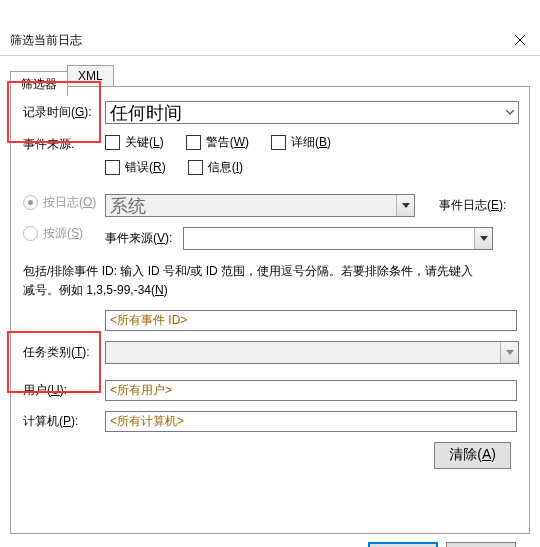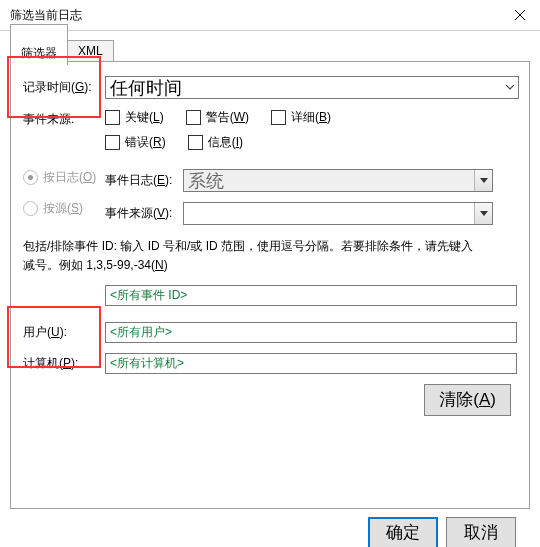--- a/index.html
+++ b/index.html
@@ -14,20 +14,21 @@
     overflow: hidden;
   }
   .titlebar {
     height: 30px;
     border-bottom: 1px solid #d0d0d0;
     display: flex;
     align-items: center;
     justify-content: space-between;
     padding: 0 0 0 10px;
     background: #fff;
+    margin-top: 25px;
   }
   .titlebar .title { font-size: 12px; }
   .titlebar .close {
     width: 40px;
     height: 30px;
     display: flex;
     align-items: center;
     justify-content: center;
     cursor: pointer;
   }
@@ -48,22 +49,22 @@
     border: 1px solid #a0a0a0;
     border-bottom: none;
     background: #fff;
     margin-right: -1px;
     position: relative;
     font-size: 12px;
     cursor: pointer;
   }
   .tab.active {
     background: #fff;
-    top: 4px;
-    padding-top: 20px;
+    top: 10px;
+    padding-top: 4px;
   }
   .tab.inactive {
     background: #f3f3f3;
     top: 0;
   }
 
   .tab-panel {
     border: 1px solid #a0a0a0;
     border-top: none;
     padding: 14px 12px 12px 12px;
@@ -169,36 +170,36 @@
   .text-input {
     width: 100%;
     height: 21px;
     border: 1px solid #7a7a7a;
     padding: 0 4px;
     font-family: inherit;
     font-size: 12px;
     background: #fff;
     box-sizing: border-box;
   }
-  .text-input.placeholder { color: #15803d; }
+  .text-input.placeholder { color: #a16207; }
   .sysdd .dd-text { color: #6b6b6b; }
 
   .info-text {
     line-height: 1.6;
     margin: 2px 0 10px 0;
   }
   .info-text u { text-decoration: underline; }
 
   .btn {
     min-width: 70px;
     padding: 3px 14px 4px 14px;
     border: 1px solid #808080;
     background: #e1e1e1;
     font-family: inherit;
-    font-size: 17px;
+    font-size: 14px;
     cursor: pointer;
     text-align: center;
   }
   .btn.default {
     border: 1px solid #0078d7;
     outline: 1px solid #0078d7;
     outline-offset: -2px;
   }
 
   .clear-row {
@@ -295,33 +296,33 @@
             </div>
           <span><span>按日志</span>(<span class="u">O</span>)</span>
         </div>
         <div class="radio disabled">
           <div class="radio-off"></div>
           <span><span>按源</span>(<span class="u">S</span>)</span>
         </div>
       </div>
       <div style="flex:1;">
         <div class="row">
-          <div style="width:78px;">
-            <span>事件日志</span>(<span class="u">E</span>):
-          </div>
           <div style="flex:1; padding-right:26px;">
             <div class="dropdown sysdd" style="background:#f0f0f0;">
               <div class="dd-text">系统</div>
               <div class="dd-arrow">
                 <svg viewBox="0 0 8 5">
                     <polygon points="0,0 8,0 4,5" fill="#333"></polygon>
                   </svg>
               </div>
             </div>
           </div>
+          <div style="width:78px;">
+            <span>事件日志</span>(<span class="u">E</span>):
+          </div>
         </div>
         <div class="row">
           <div style="width:78px;">
             <span>事件来源</span>(<span class="u">V</span>):
           </div>
           <div style="flex:1; padding-right:26px;">
             <div class="dropdown">
               <div class="dd-text"></div>
               <div class="dd-arrow">
                 <svg viewBox="0 0 8 5">
@@ -339,20 +340,35 @@
       <span>减号。例如 1,3,5-99,-34(</span><u>N</u><span>)</span>
     </div>
 
     <div class="row">
       <div class="label-col"></div>
       <div class="field-col">
         <input class="text-input placeholder" value="&lt;所有事件 ID&gt;" style="">
       </div>
     </div>
 
+    <div class="row">
+      <div class="label-col">
+        <span>任务类别</span>(<span class="u">T</span>):
+      </div>
+      <div class="field-col">
+        <div class="dropdown" style="background:#f0f0f0;">
+          <div class="dd-text"></div>
+          <div class="dd-arrow">
+            <svg viewBox="0 0 8 5">
+                <polygon points="0,0 8,0 4,5" fill="#888"></polygon>
+              </svg>
+          </div>
+        </div>
+      </div>
+    </div>
 
 
     <div style="height:6px;"></div>
 
     <div class="row">
       <div class="label-col">
         <span>用户</span>(<span class="u">U</span>):
       </div>
       <div class="field-col">
         <input class="text-input placeholder" value="&lt;所有用户&gt;" style="">

